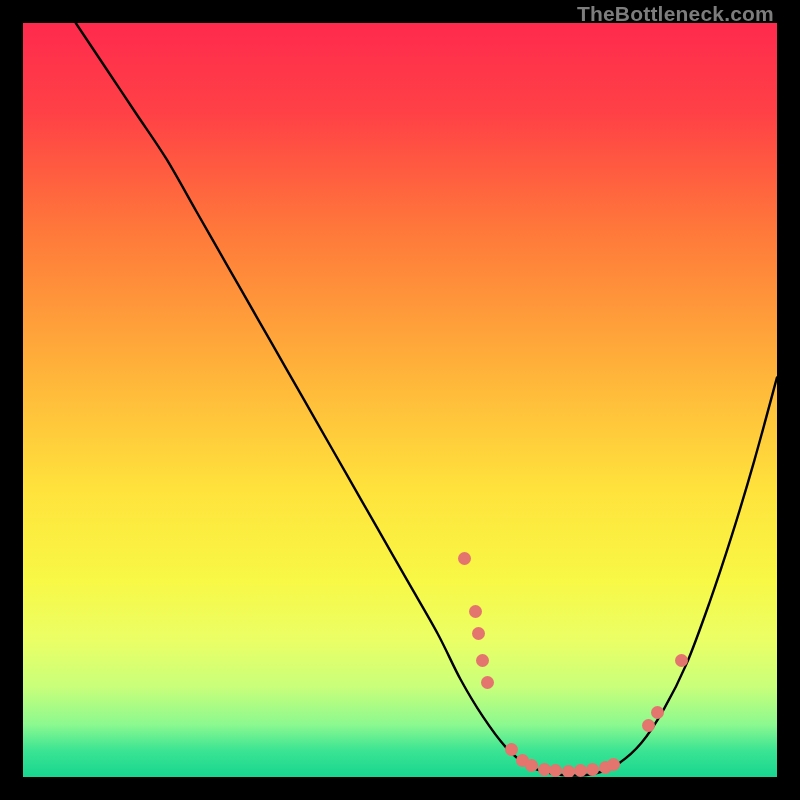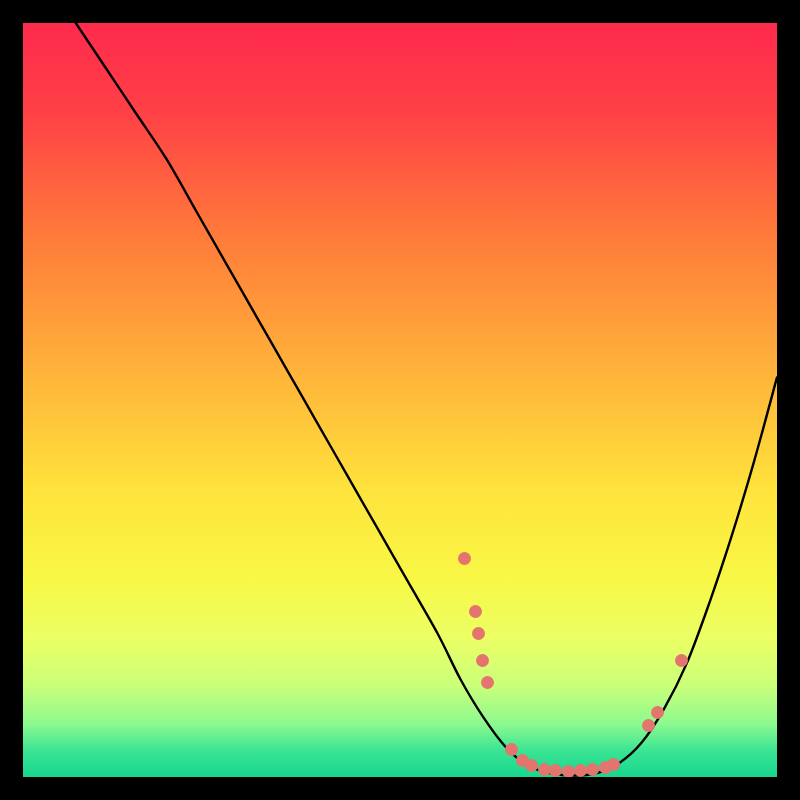--- a/index.html
+++ b/index.html
@@ -50,20 +50,21 @@
     margin-left: -6.5px;
     margin-top: -6.5px;
     border-radius: 50%;
     background: #e4746e;
   }
 </style>
 </head>
 <body>
 
 <div class="stage">
+  <div class="watermark">TheBottleneck.com</div>
 
   <div class="plot">
     <svg class="gradient" width="754" height="754" viewBox="0 0 754 754" preserveAspectRatio="none">
       <defs>
         <linearGradient id="grad" x1="0" y1="0" x2="0" y2="1">
             <stop offset="0%" stop-color="#ff2a4d"></stop>
             <stop offset="12%" stop-color="#ff4146"></stop>
             <stop offset="28.000000000000004%" stop-color="#ff7a3a"></stop>
             <stop offset="46%" stop-color="#ffb23a"></stop>
             <stop offset="62%" stop-color="#ffe33c"></stop>

